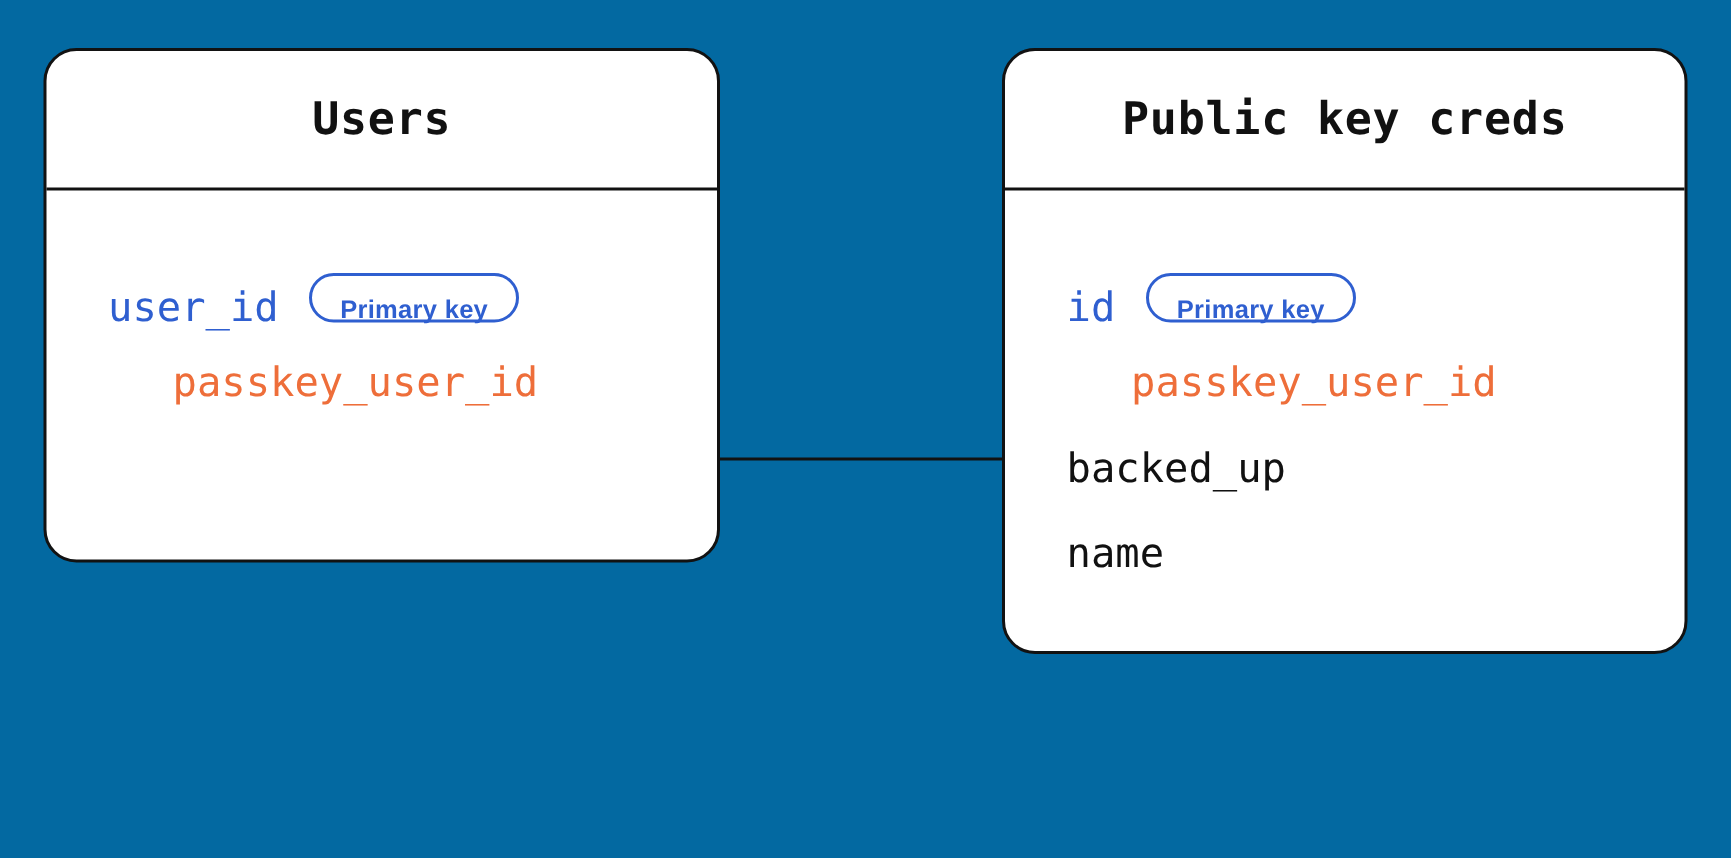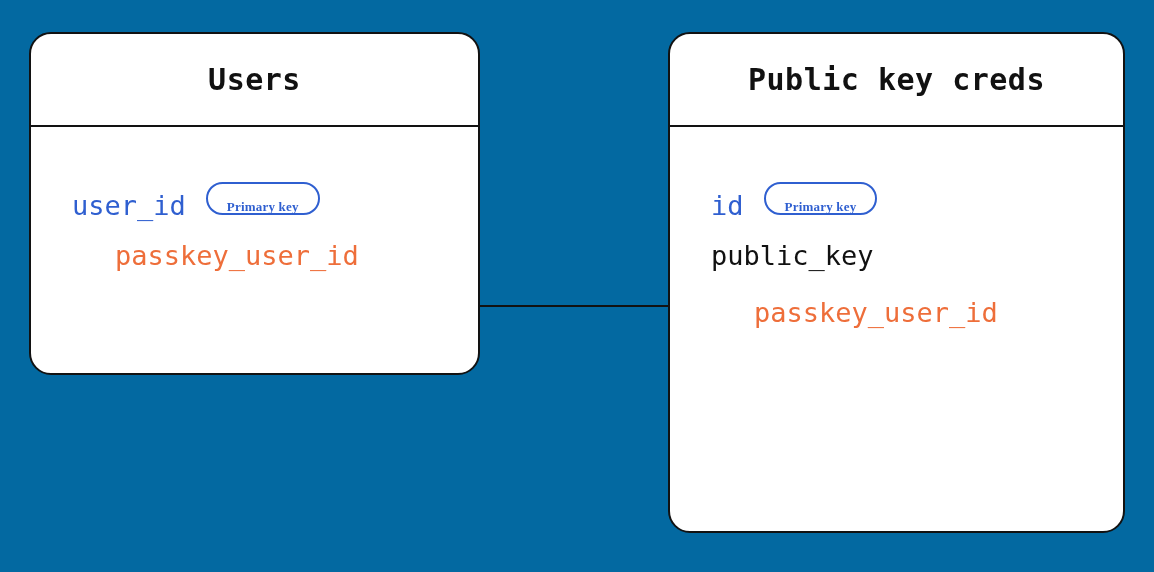--- a/index.html
+++ b/index.html
@@ -88,23 +88,23 @@
     align-items: center;
     justify-content: center;
     box-sizing: border-box;
     height: 33px;
     padding: 0 19px;
     border: 2px solid #2F5FD0;
     border-radius: 999px;
     background: #ffffff;
   }
   .pk-badge-label {
-    font-family: Liberation Serif, serif;
+    font-family: Liberation Sans, sans-serif;
     font-weight: bold;
-    font-size: 13px;
+    font-size: 17px;
     letter-spacing: 0.2px;
     color: #2F5FD0;
     white-space: nowrap;
     margin-top: 16px;
   }
 
   
   .connector {
     position: absolute;
     background: #121212;
@@ -124,33 +124,36 @@
           <span class="field-name pk">user_id</span>
           <span class="pk-badge">
             <span class="pk-badge-label">Primary key</span>
           </span>
         </div>
         <div class="field-row">
           <span class="field-name fk">passkey_user_id</span>
         </div>
       </div>
     </div>
-    <div class="entity" style="left: 668px; top: 32px; width: 457px; height: 501px;">
+    <div class="entity" style="left: 668px; top: 32px; width: 457px; height: 404px;">
       <div class="entity-header">
         <div class="entity-title">Public key creds</div>
       </div>
       <div class="entity-fields">
         <div class="field-row">
           <span class="field-name pk">id</span>
           <span class="pk-badge">
             <span class="pk-badge-label">Primary key</span>
           </span>
         </div>
         <div class="field-row">
-          <span class="field-name ">public_key</span>
+          <span class="field-name fk">passkey_user_id</span>
         </div>
         <div class="field-row">
-          <span class="field-name fk">passkey_user_id</span>
+          <span class="field-name ">backed_up</span>
+        </div>
+        <div class="field-row">
+          <span class="field-name ">name</span>
         </div>
       </div>
     </div>
     <div class="connector" style="left: 480px; top: 305px; width: 188px;"></div>
   </div>
 
 </body></html>

